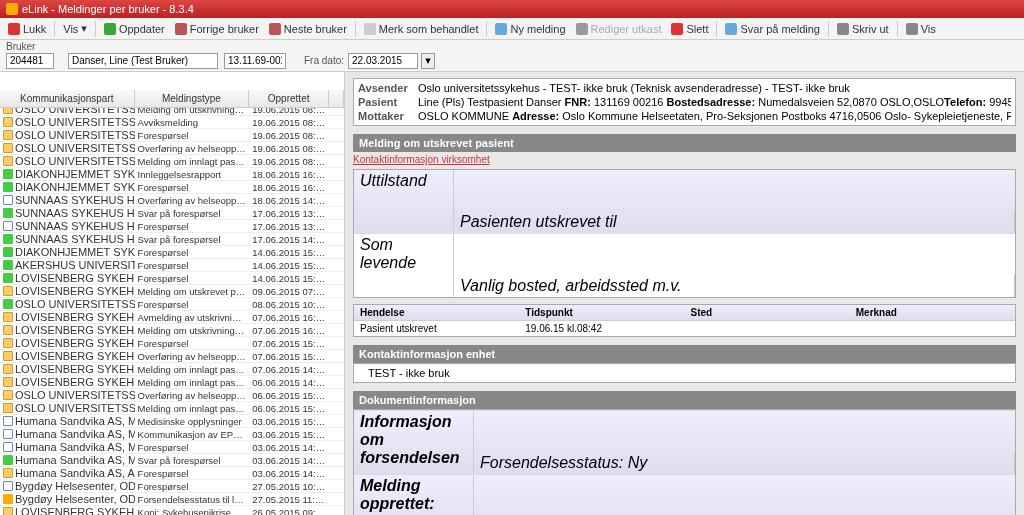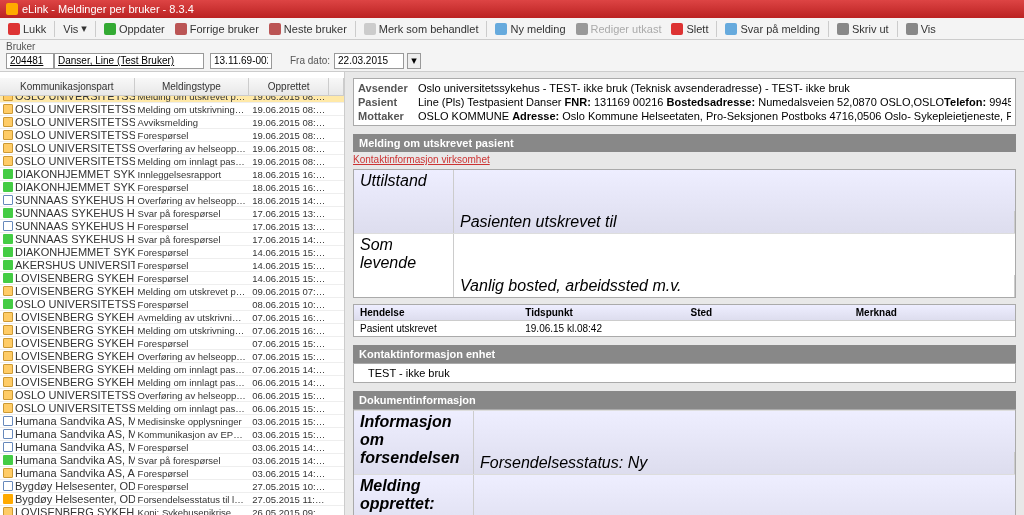--- a/index.html
+++ b/index.html
@@ -12,21 +12,21 @@
 .i-close{background:#d33;} .i-refresh{background:#3a3;} .i-prev{background:#b55;} .i-next{background:#b55;} .i-mark{background:#ccc;} .i-new{background:#6ad;} .i-edit{background:#999;} .i-del{background:#d33;} .i-reply{background:#6ad;} .i-print{background:#888;} .i-show{background:#888;}
 .sep { width:1px; height:16px; background:#ccc; margin:0 2px; }
 .disabled { color:#aaa; }
 .filterbar { background:#f4f4f4; padding: 2px 6px 4px; display:flex; align-items:center; gap:6px; height: 32px; border-bottom:1px solid #ccc;}
 .lbl { font-size:10px; color:#555; }
 .inp { border:1px solid #999; background:#fff; padding:1px 3px; font-size:10px; height:16px; }
 .dateinp { border:1px solid #999; background:#fff; padding:1px 3px; font-size:10px; height:16px; width:70px;}
 .ddbtn { width:14px; height:16px; border:1px solid #999; background:#eee; display:inline-flex; align-items:center; justify-content:center; margin-left:-1px;}
 .main { display:flex; height: calc(515px - 18px - 22px - 32px); }
 .left { width: 345px; border-right:1px solid #ccc; background:#fff; overflow-y:auto; overflow-x:hidden;}
-.gridhead { display:flex; background:linear-gradient(#f8f8f8,#e8e8e8); border-bottom:1px solid #ccc; position:sticky; top:6px; }
+.gridhead { display:flex; background:linear-gradient(#f8f8f8,#e8e8e8); border-bottom:1px solid #ccc; position:sticky; top:18px; }
 .gh { padding:3px 4px; border-right:1px solid #ccc; font-size:10px; color:#333; text-align:center; }
 .gh1{width:135px;} .gh2{width:115px;} .gh3{width:80px;} .gh4{width:15px;}
 .row { display:flex; border-bottom:1px solid #eee; align-items:center; height:13px; cursor:pointer;}
 .row.sel{background:#ffe9a8;}
 .cell{padding:0 3px; font-size:9.5px; color:#333; white-space:nowrap; overflow:hidden; text-overflow:ellipsis;}
 .c1{width:135px; display:flex; align-items:center; gap:2px;} .c2{width:115px;} .c3{width:80px; text-align:right;} .c4{width:15px;}
 .ricon{width:10px;height:10px;display:inline-block;border-radius:1px;flex-shrink:0;}
 .ri-env{background:#fc6;border:1px solid #c93;} .ri-chk{background:#4c4;} .ri-box{background:#fff;border:1px solid #68b;} .ri-arr{background:#fa0;}
 .right { flex:1; background:#e8e8e8; padding:6px 8px; overflow-y:auto;}
 .infobox { background:#fff; border:1px solid #aaa; padding:2px 4px; font-size:10px; line-height:14px; margin-bottom:8px;}
@@ -108,21 +108,21 @@
   <div class="sep"></div>
   <div class="tbtn">
       <span class="ticon i-show"></span>
       <span>Vis</span>
     </div>
 </div>
 
 <div class="filterbar">
   <div style="display:flex;flex-direction:column;gap:1px;">
     <span class="lbl">Bruker</span>
-    <div style="display:flex;gap:0;text-decoration:underline;">
+    <div style="display:flex;gap:14px;">
       <input class="inp" style="width: 48px;" value="204481">
       <input class="inp" style="width: 150px;" value="Danser, Line (Test Bruker)">
     </div>
   </div>
   <div style="margin-top:12px; display:flex;">
     <input class="inp" style="width: 62px;" value="13.11.69-00216">
   </div>
   <div style="margin-top:12px; display:flex; align-items:center; gap:4px; margin-left:12px;">
     <span class="lbl">Fra dato:</span>
     <input class="dateinp" value="22.03.2015" style="">

